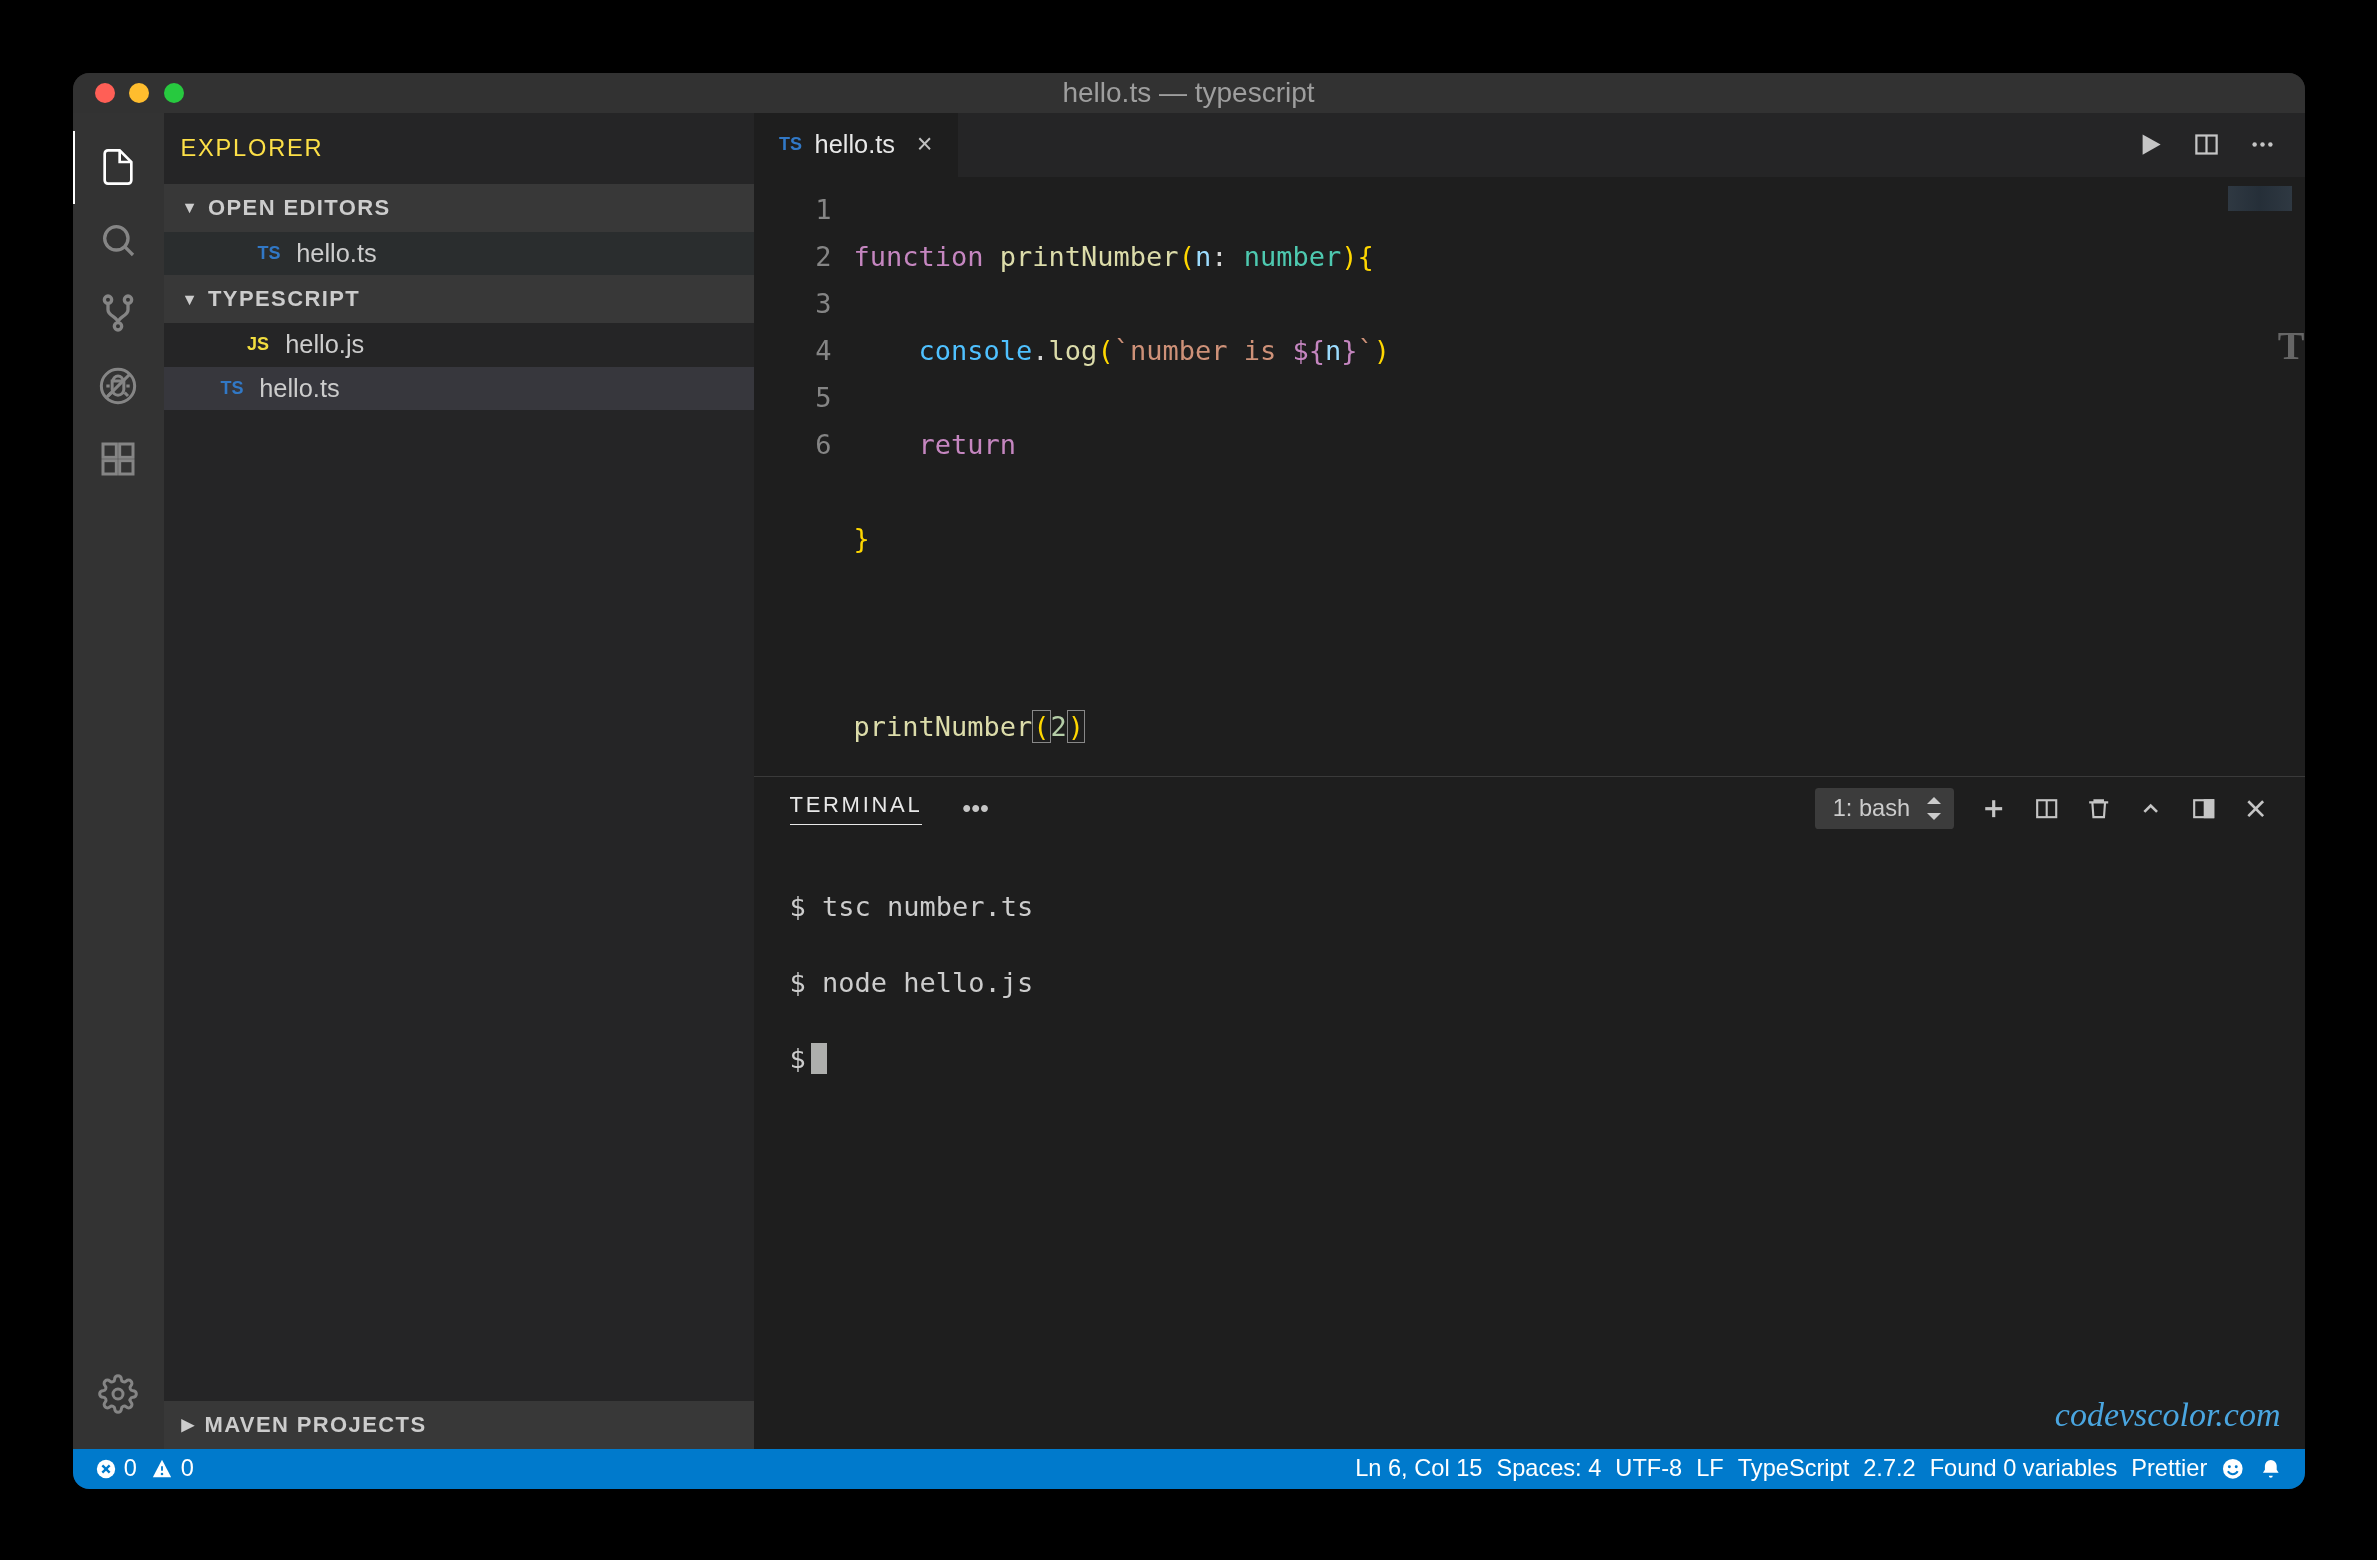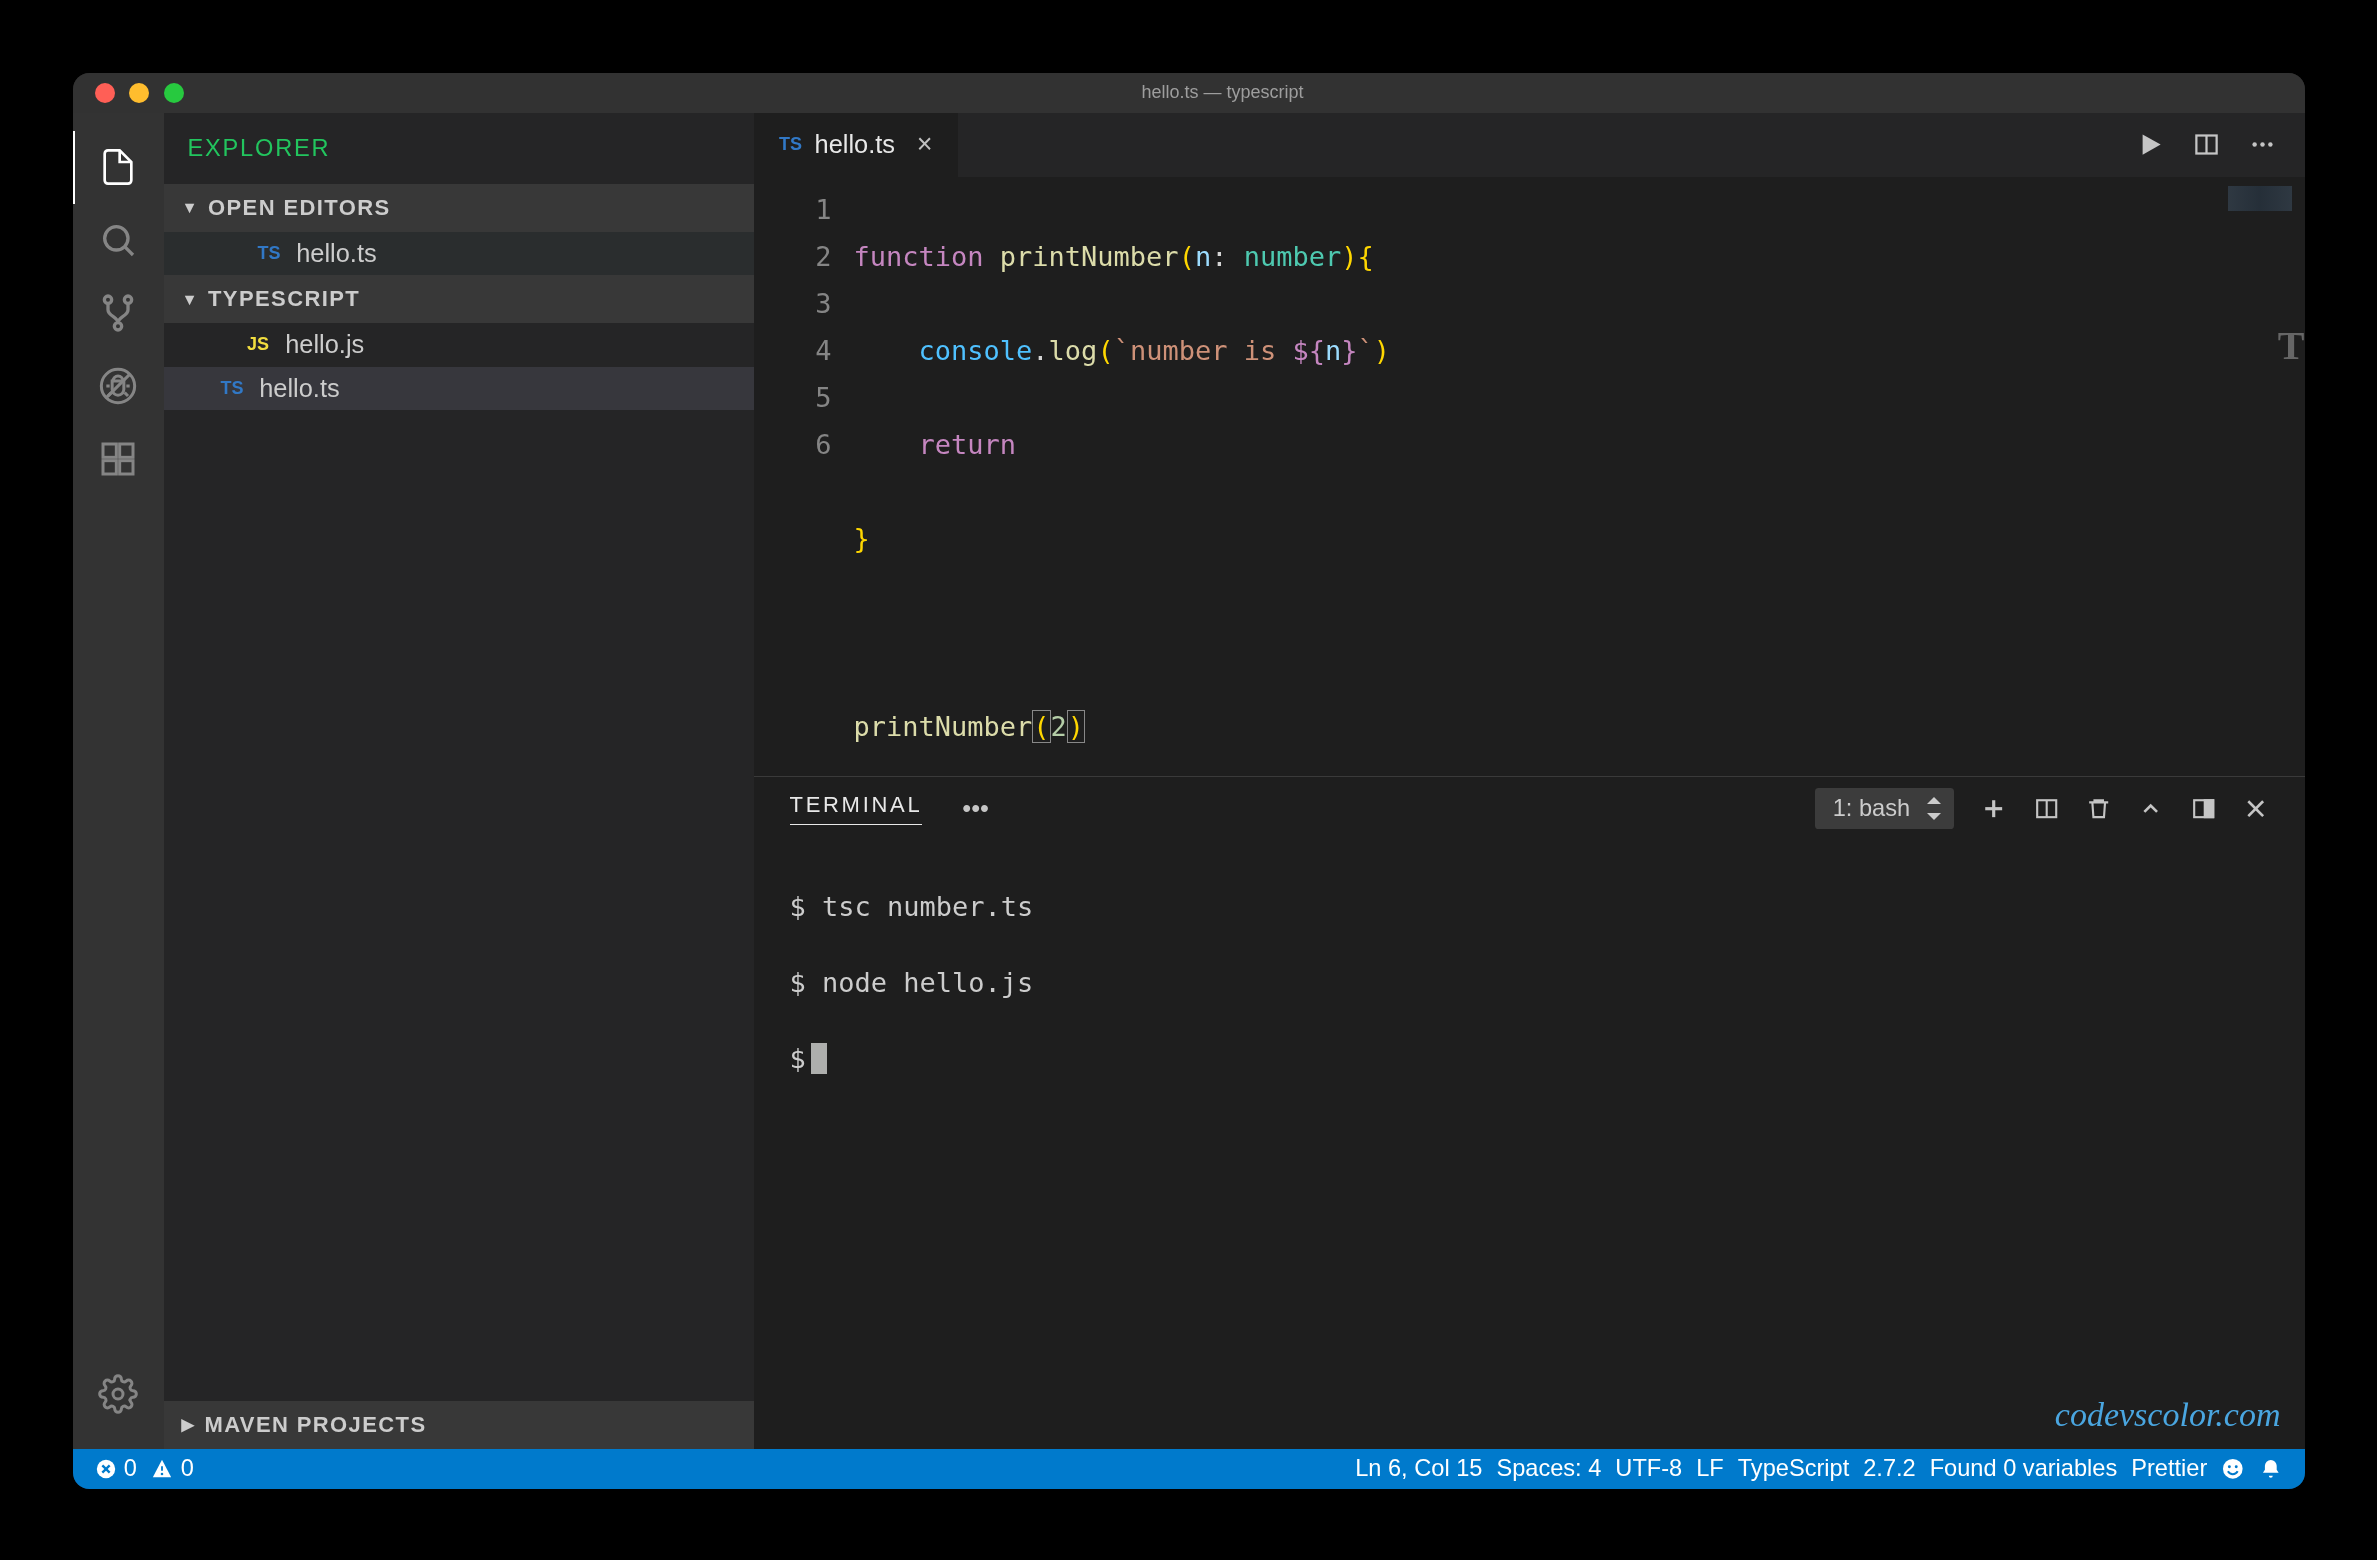--- a/index.html
+++ b/index.html
@@ -37,22 +37,21 @@
 }
 .light { width: 20px; height: 20px; border-radius: 50%; }
 .light.red { background: #ff5f56; }
 .light.yellow { background: #ffbd2e; }
 .light.green { background: #27c93f; }
 .titlebar-title {
   position: absolute;
   left: 50%;
   transform: translateX(-50%);
   color: #9e9e9e;
-  font-size: 18px;
-  margin-left: 34px;
+  font-size: 28px;
 }
 .body {
   flex: 1;
   display: flex;
   min-height: 0;
 }
 .activity-bar {
   width: 91px;
   background: #333333;
   display: flex;
@@ -77,24 +76,24 @@
 }
 .activity-bottom { margin-top: auto; margin-bottom: 18px; }
 .sidebar {
   width: 590px;
   background: #252526;
   display: flex;
   flex-direction: column;
   flex: none;
 }
 .sidebar-title {
-  color: #22c55e;
+  color: #fde047;
   font-size: 23.6px;
   letter-spacing: 1.8px;
-  padding: 22px 24px;
+  padding: 22px 17px;
 }
 .section-header {
   background: #383838;
   color: #cccccc;
   font-size: 22px;
   font-weight: 700;
   letter-spacing: 1.4px;
   padding: 11px 18px;
   display: flex;
   align-items: center;

